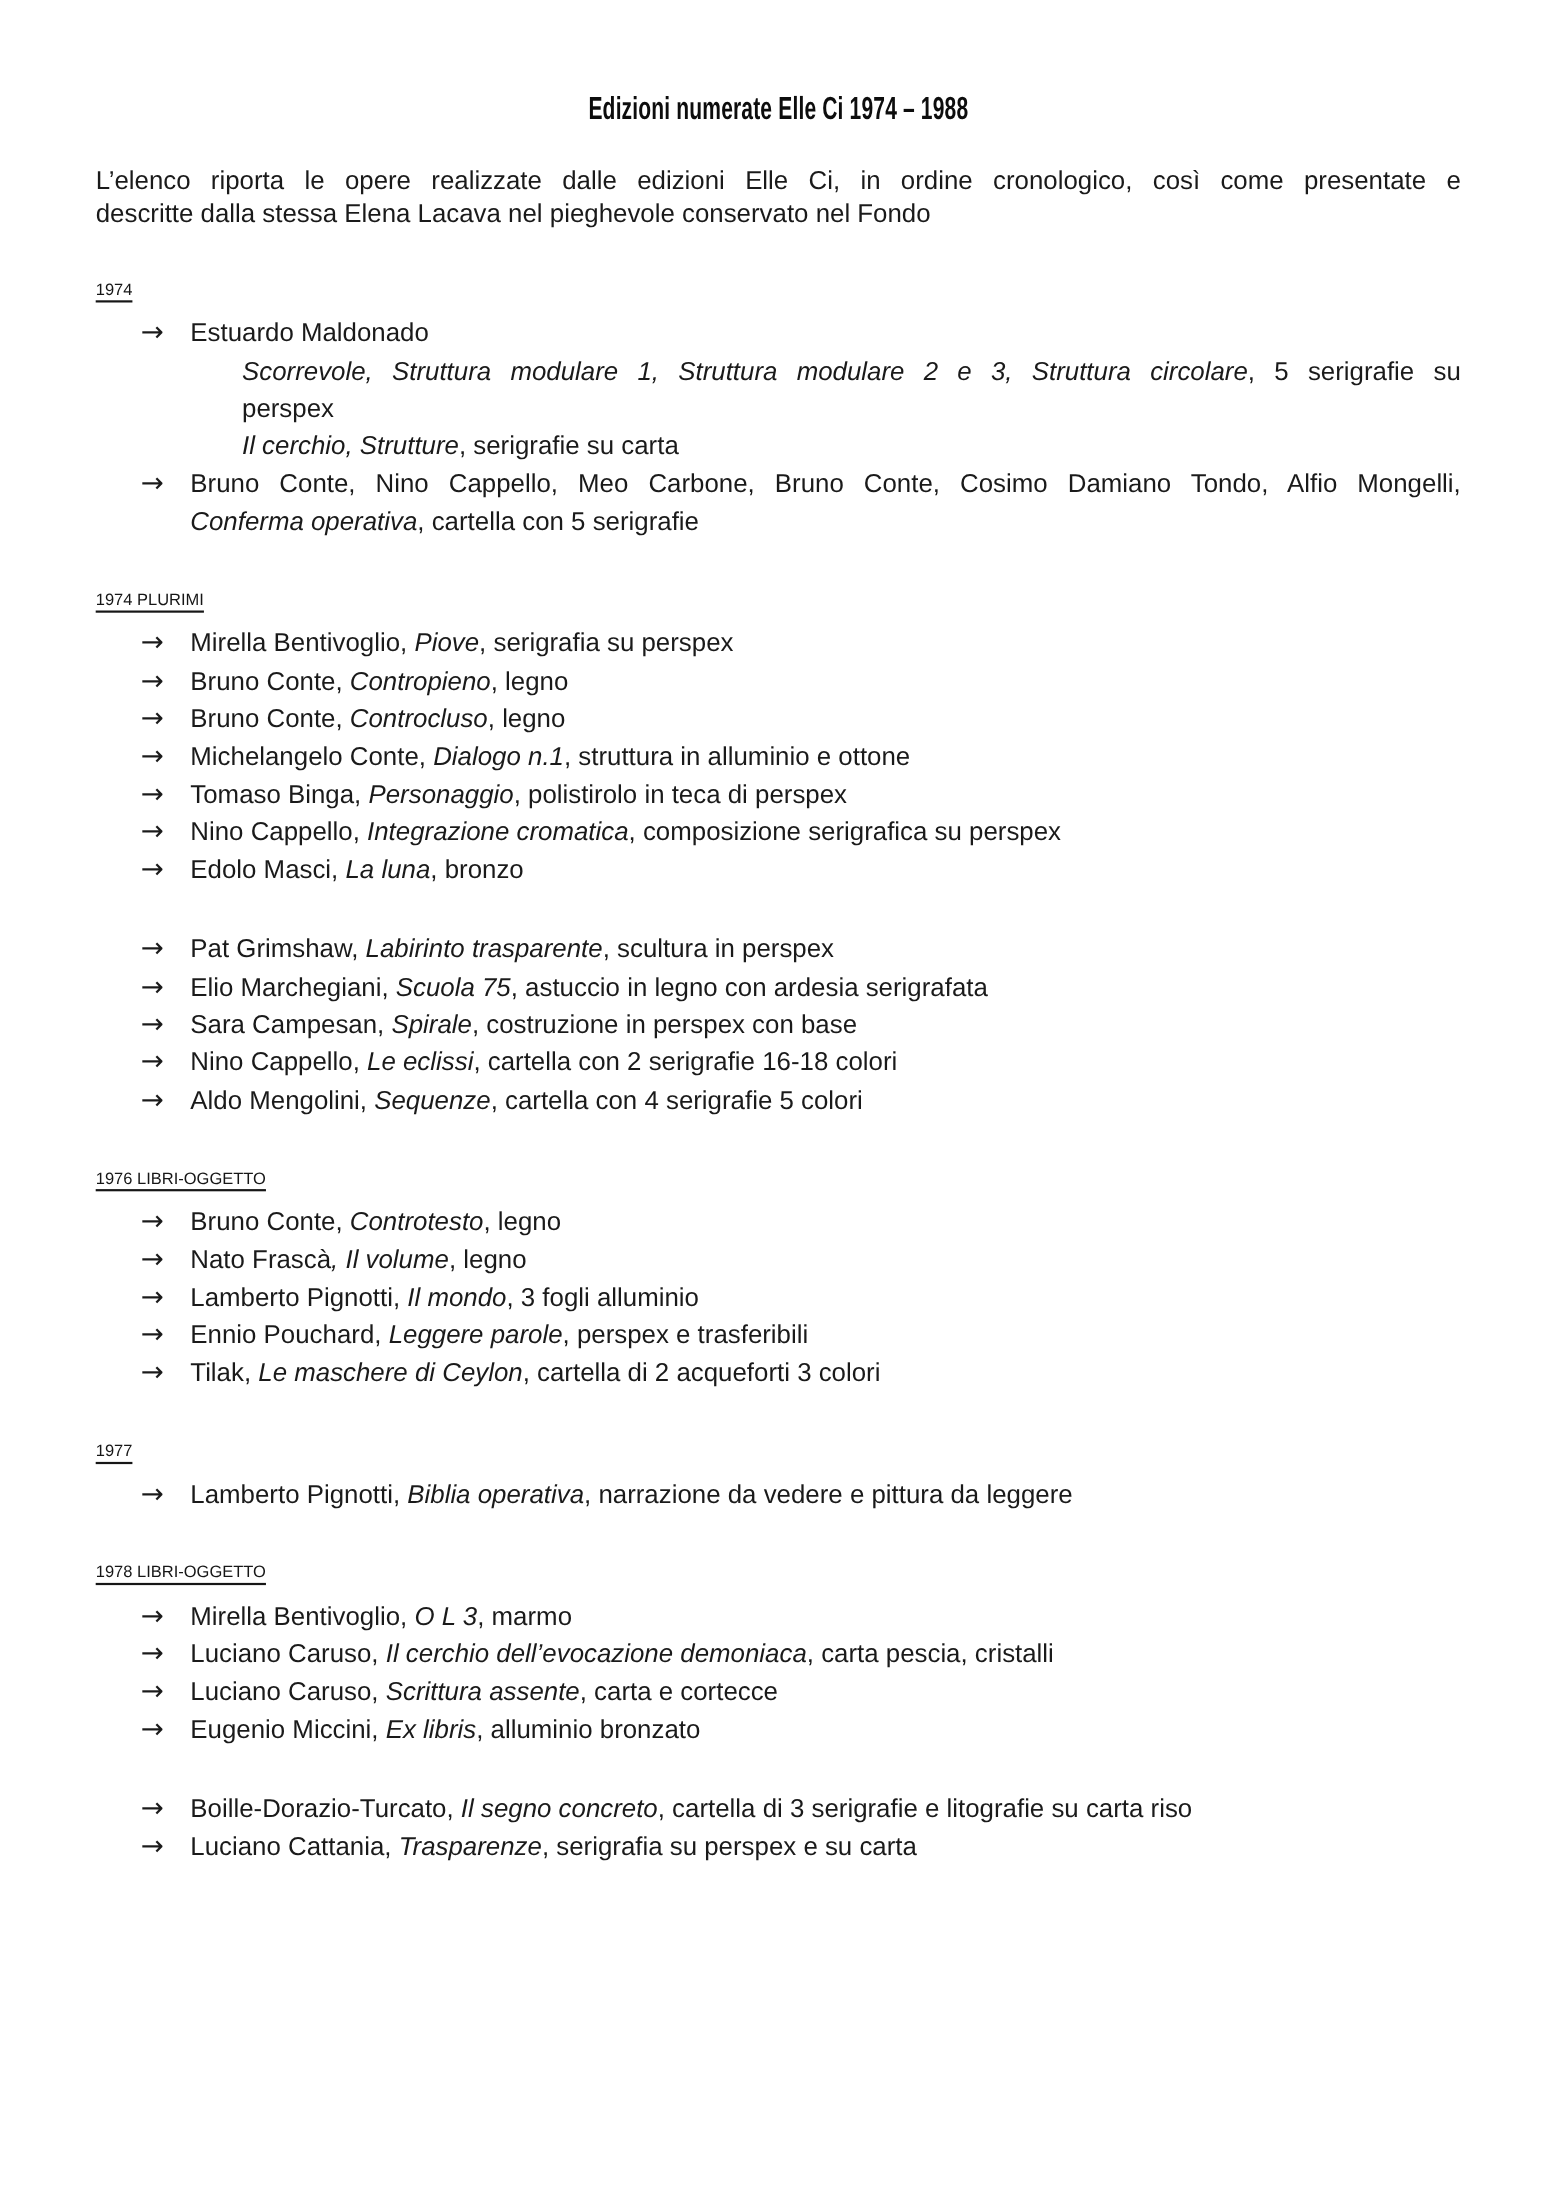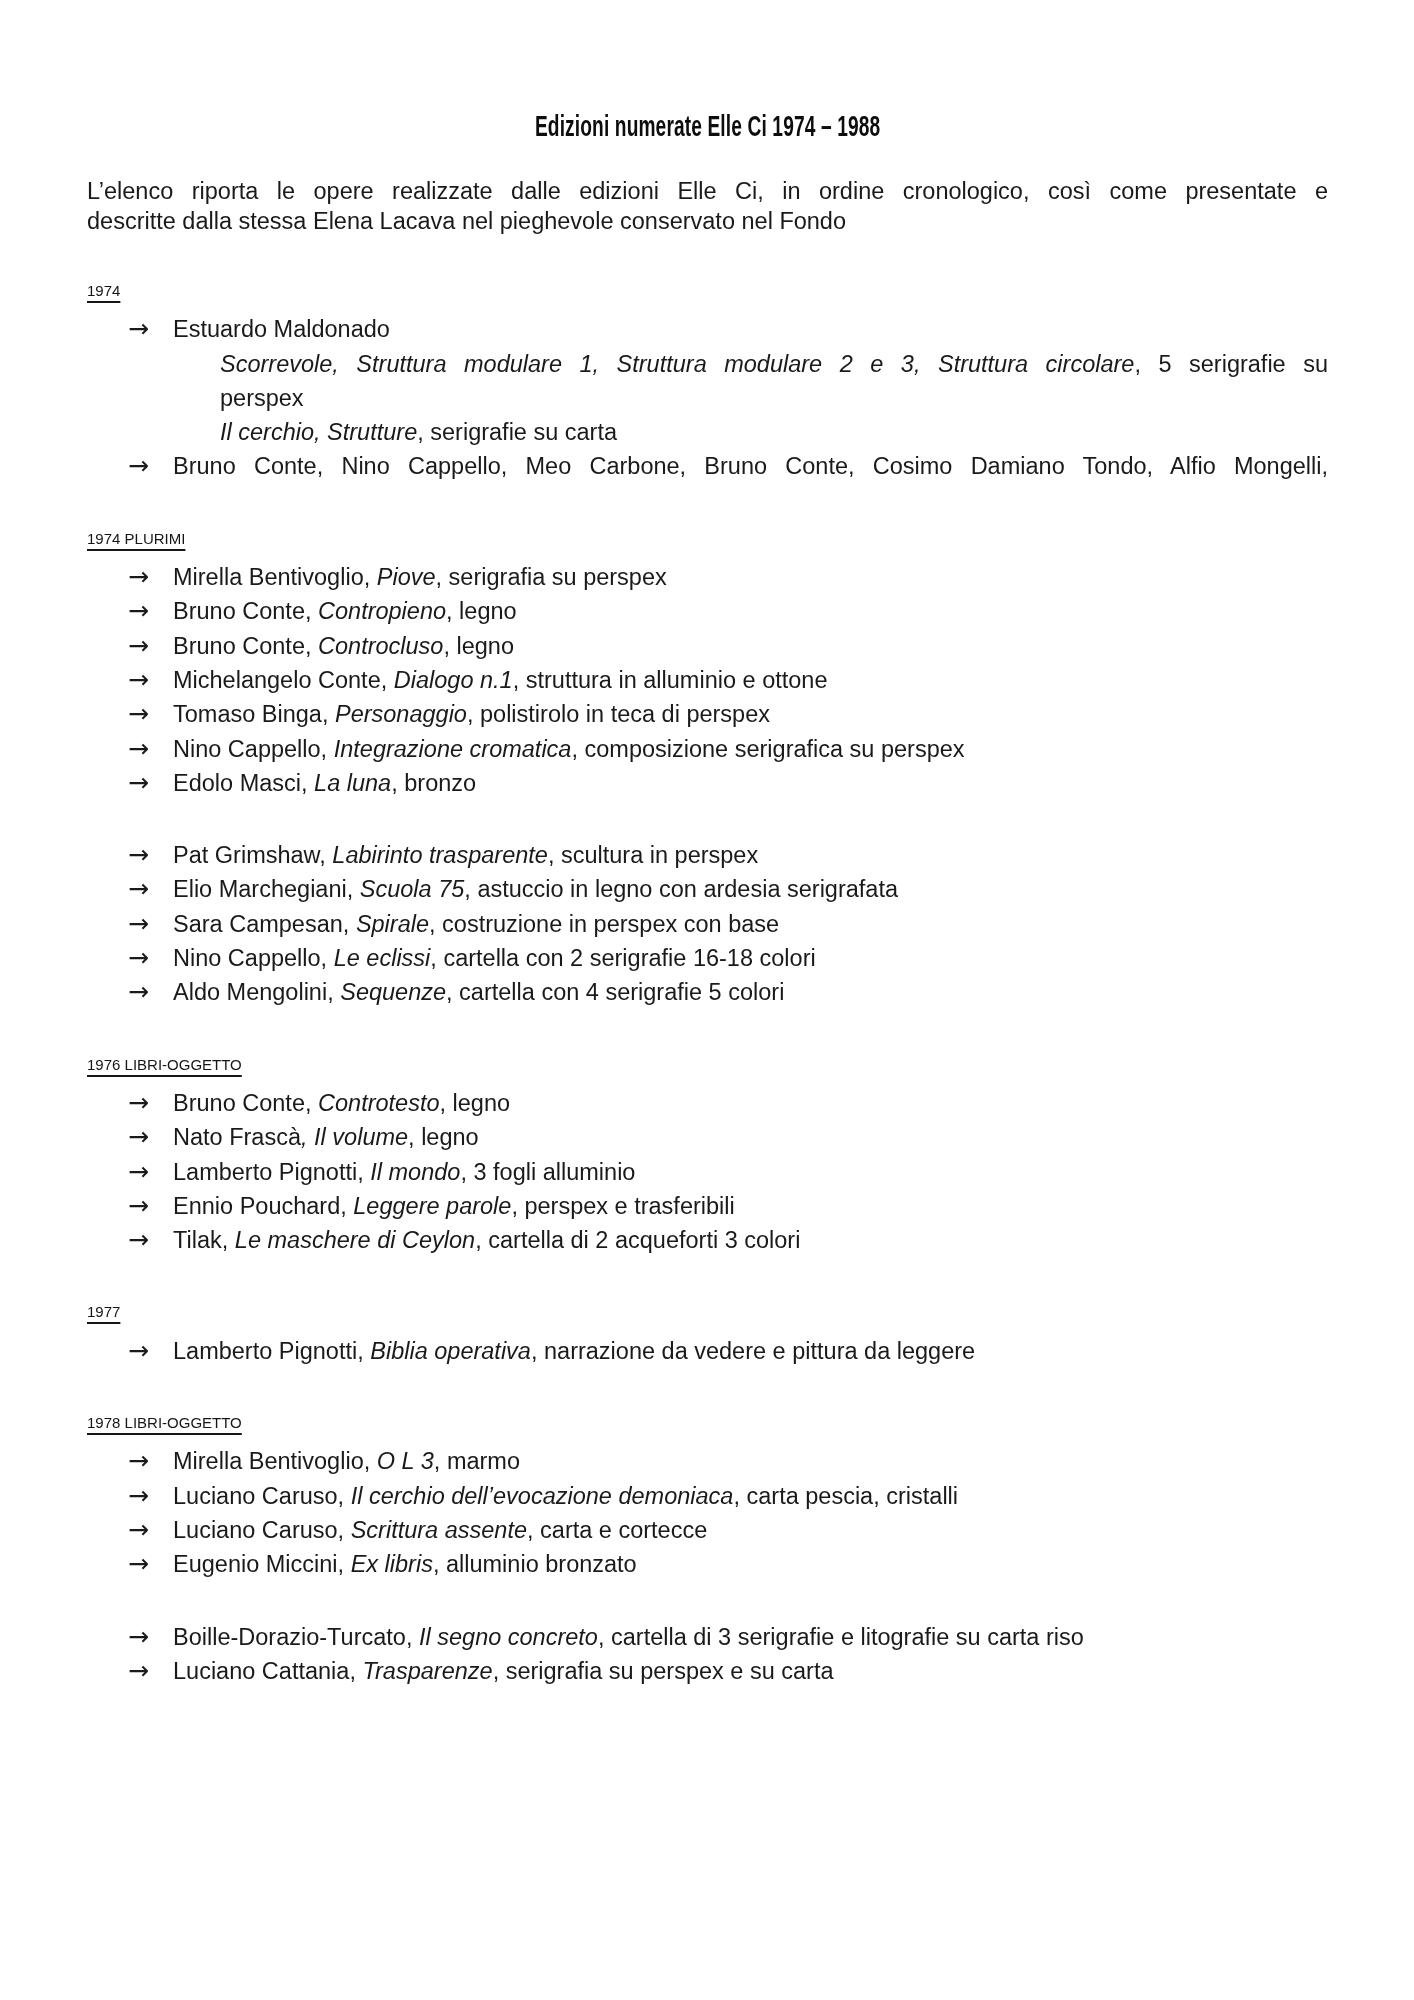--- a/index.html
+++ b/index.html
@@ -3,21 +3,21 @@
 <meta charset="utf-8">
 <style>
   * { margin:0; padding:0; box-sizing:border-box; }
   html, body { background:#ffffff; }
   body {
     width:1414px; height:2000px;
     font-family:"Liberation Sans","DejaVu Sans",sans-serif;
     color:#1a1a1a;
     overflow:hidden;
   }
-  .page { padding:109px 86px 0 87px; }
+  .page { padding:82px 86px 0 87px; }
 
   .title {
     font-size:29px; font-weight:700; line-height:34px;
     text-align:center; color:#0d0d0d;
   }
   .title-squeeze {
     display:inline-block;
     transform:scaleX(0.66);
     transform-origin:center;
     white-space:nowrap;
@@ -76,20 +76,21 @@
         <div class="entry">
           <span class="arrow">→</span>
           <div class="line"><span class="rm">Estuardo Maldonado</span></div>
           <div class="line jline subline"><span class="it">Scorrevole, Struttura modulare 1, Struttura modulare 2 e 3, Struttura circolare</span><span class="rm">, 5 serigrafie su</span></div>
           <div class="line subline"><span class="rm">perspex</span></div>
           <div class="line subline"><span class="it">Il cerchio, Strutture</span><span class="rm">, serigrafie su carta</span></div>
         </div>
         <div class="entry">
           <span class="arrow">→</span>
           <div class="line jline"><span class="rm">Bruno Conte, Nino Cappello, Meo Carbone, Bruno Conte, Cosimo Damiano Tondo, Alfio Mongelli,</span></div>
+          <div class="line"><span class="it">Conferma operativa</span><span class="rm">, cartella con 5 serigrafie</span></div>
         </div>
       </section>
       <section class="section">
         <h2 class="heading">1974 PLURIMI</h2>
         <div class="entry">
           <span class="arrow">→</span>
           <div class="line"><span class="rm">Mirella Bentivoglio, </span><span class="it">Piove</span><span class="rm">, serigrafia su perspex</span></div>
         </div>
         <div class="entry">
           <span class="arrow">→</span>

